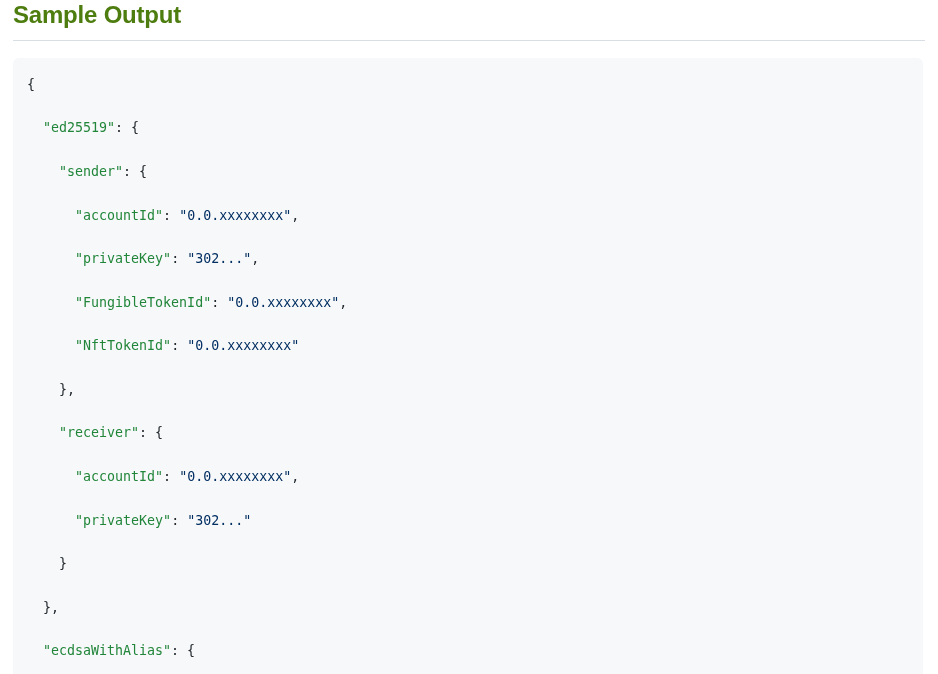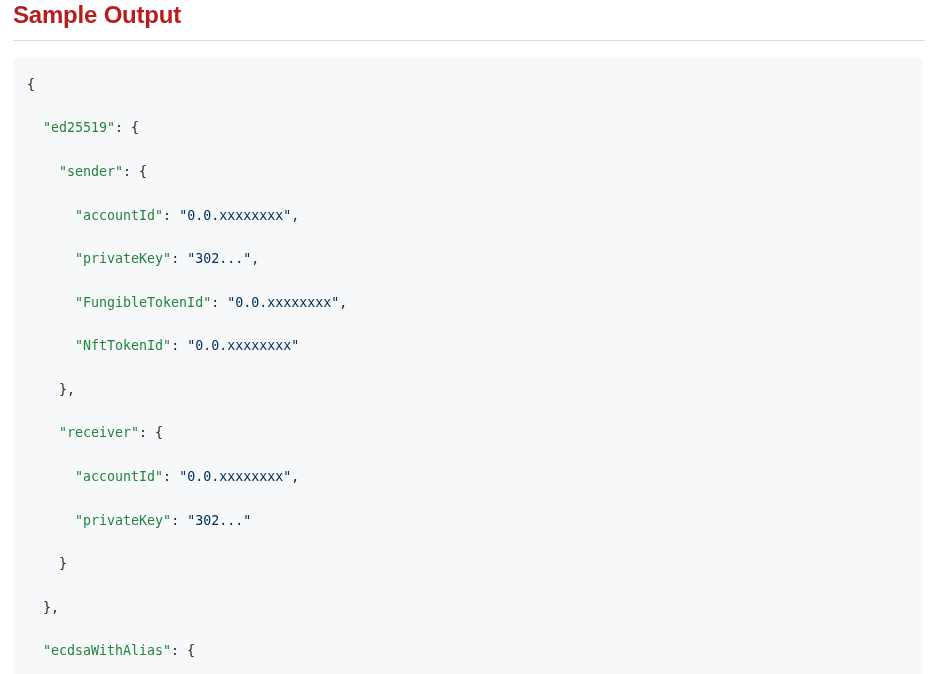--- a/index.html
+++ b/index.html
@@ -21,21 +21,21 @@
     box-sizing: border-box;
     padding: 0 13px;
   }
   .section-heading {
     margin: 0;
     padding: 0 0 9px 0;
     font-size: 24px;
     font-weight: bold;
     line-height: 1.28;
     letter-spacing: -0.2px;
-    color: #b91c1c;
+    color: #4d7c0f;
     border-bottom: 1px solid #d8dee4;
     width: 912px;
   }
   .code-block {
     margin-top: 17px;
     width: 910px;
     box-sizing: border-box;
     background: #f6f8fa;
     border-radius: 6px;
     padding: 16px 14px 16px 14px;

